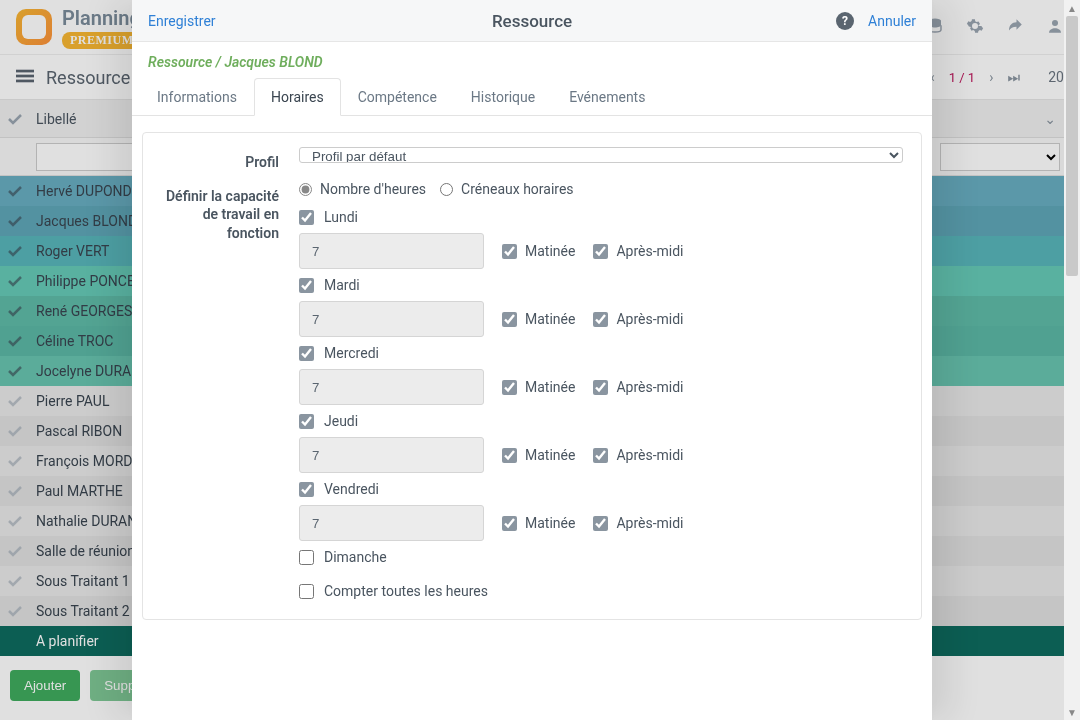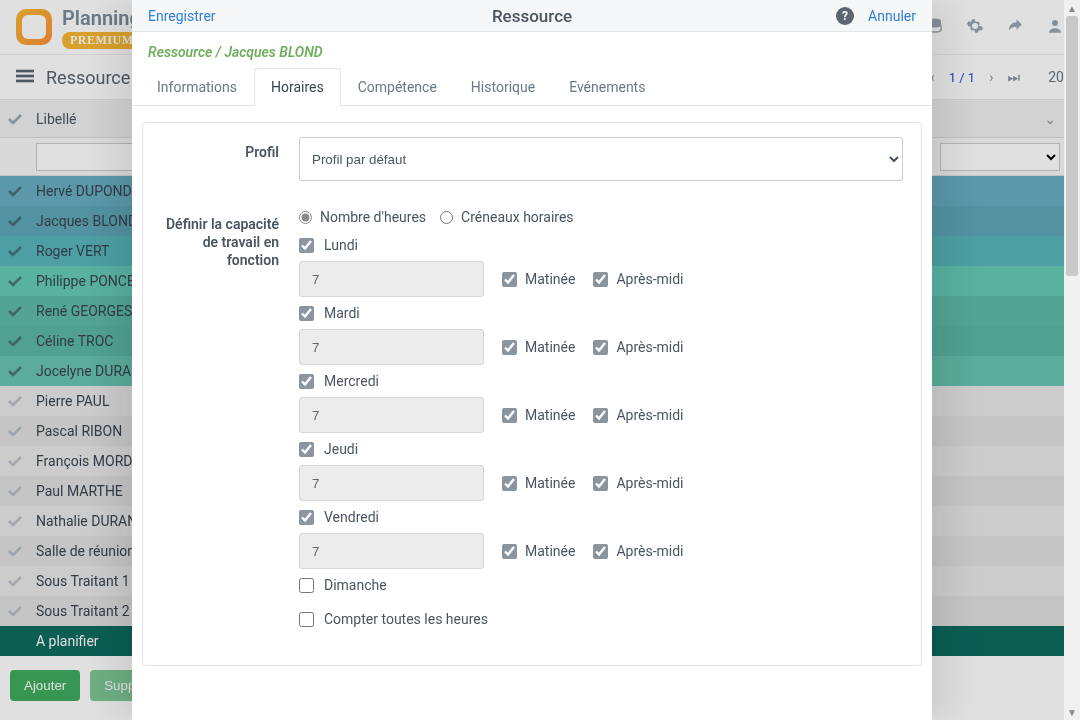--- a/index.html
+++ b/index.html
@@ -16,21 +16,21 @@
   .brand-text { font-size: 20px; color: #7a8b9a; font-weight: 600; }
   .brand-sub { display:inline-block; background:#f7b733; color:#fff; font-size:12px; padding:1px 8px; border-radius: 8px; margin-top:2px; font-weight:700; letter-spacing:0.5px;font-family:Liberation Serif, serif;}
   .topbar-spacer { flex:1; }
   .top-icons { display:flex; gap:22px; color:#9aa5b1; }
   .top-icons span { cursor:pointer; }
   
   .subbar { height:45px; display:flex; align-items:center; padding: 0 16px; background:#fff; border-bottom:1px solid #e5e5e5; }
   .subbar-left { display:flex; align-items:center; gap:12px; color:#5a6570; font-size:18px; }
   .subbar-left svg { width:18px; height:16px; }
   .subbar-right { margin-left:auto; display:flex; align-items:center; gap:14px; color:#8a95a0; }
-  .pager-num { font-size:13px; color:#1d4ed8;}
+  .pager-num { font-size:13px; color:#be185d;}
   .pager-jump { width:30px; text-align:right; color:#6a7580; }
   
   .gridhdr { height:38px; background:#f0f0f0; display:flex; align-items:center; border-bottom:1px solid #ddd; }
   .chkcol { width:30px; display:flex; align-items:center; justify-content:center; }
   .lblcol { padding-left:6px; color:#4a5560; }
   .hdr-arrow { margin-left:auto; padding-right:24px; color:#8a95a0;}
   .filterrow { height:38px; background:#f7f7f7; display:flex; align-items:center; border-bottom:1px solid #e0e0e0;}
   .filterrow .finput { margin-left:36px; height:28px; width:300px; border:1px solid #ccc; background:#fff;}
   .filterrow .fsel { margin-left:auto; margin-right:20px; height:28px; width:120px; border:1px solid #ccc; background:#fff;}
   
@@ -44,40 +44,40 @@
   .r9{background:#e9e9e9;} .r10{background:#e1e1e1;} .r11{background:#e9e9e9;}
   .r12{background:#e1e1e1;} .r13{background:#e9e9e9;} .r14{background:#e1e1e1;}
   .r15{background:#0e6b5f;color:#fff;}
   
   .btnbar { padding:14px 10px; display:flex; gap:10px; }
   .btn-add { background:#3fab5e; color:#fff; border:none; padding:8px 14px; border-radius:4px; cursor:pointer;}
   .btn-del { background:#7fc896; color:#fff; border:none; padding:8px 14px; border-radius:4px; cursor:pointer;}
   
   
   .modal { position:absolute; left:132px; top:0; width:800px; height:720px; background:#fff; z-index:10; box-shadow: -20px 0 30px rgba(0,0,0,0.08), 20px 0 30px rgba(0,0,0,0.08); display:flex; flex-direction:column; }
-  .modal-hdr { height:32px; display:flex; align-items:center; padding:0 16px; background:#f6f7f8; border-bottom:1px solid #e6e6e6;justify-content:center; }
+  .modal-hdr { height:42px; display:flex; align-items:center; padding:0 16px; background:#f6f7f8; border-bottom:1px solid #e6e6e6;justify-content:center; }
   .modal-hdr .save { color:#2f80d6; cursor:pointer; }
   .modal-hdr .title { position:absolute; left:50%; transform:translateX(-50%); font-size:17px; color:#4a5560; font-weight:500;}
   .modal-hdr .right { margin-left:auto; display:flex; align-items:center; gap:14px; }
   .modal-hdr .help { width:18px;height:18px;border-radius:50%;background:#5a6570;color:#fff;display:flex;align-items:center;justify-content:center;font-size:12px;font-weight:700;cursor:pointer;}
   .modal-hdr .cancel { color:#2f80d6; cursor:pointer; }
   
   .crumb { padding:12px 16px 8px; color:#6fae5d; font-style:italic; font-weight:600; }
   
   .tabs { display:flex; border-bottom:1px solid #e3e3e3; padding:0 8px; }
   .tab { padding:10px 16px; color:#6b7885; cursor:pointer; border:1px solid transparent; border-bottom:none; margin-bottom:-1px;}
   .tab.active { color:#3a4550; border-color:#e3e3e3; border-bottom:1px solid #fff; background:#fff; border-radius:4px 4px 0 0;}
   
   .panel { flex:1; overflow-y:auto; padding:16px 10px 6px 10px; }
   .panel-box { border:1px solid #e4e4e4; border-radius:4px; padding:14px 18px 10px; }
   
-  .formrow { display:flex; gap:20px; margin-bottom:28px; }
+  .formrow { display:flex; gap:20px; margin-bottom:10px; }
   .formlabel { width:118px; text-align:right; color:#4a5560; font-weight:600; padding-top:6px; line-height:1.3;}
   .formfield { flex:1; }
-  .sel { width:100%; height:44px; border:1px solid #ccc; border-radius:3px; padding:0 8px; background:#fff; color:#4a5560; }
+  .sel { width:100%; height:16px; border:1px solid #ccc; border-radius:3px; padding:0 8px; background:#fff; color:#4a5560; }
   
   .radio-line { display:flex; align-items:center; gap:14px; margin-bottom:12px; }
   .radio { display:flex; align-items:center; gap:8px; color:#4a5560; }
   .radio input { accent-color:#888; }
   
   .dayblk { margin-bottom:8px; }
   .dayhdr { display:flex; align-items:center; gap:10px; color:#4a5560; margin-bottom:8px;}
   .dayhdr input[type=checkbox]{ width:15px;height:15px; accent-color:#8a95a0;}
   .dayrow { display:flex; align-items:center; gap:18px; }
   .hours { width:185px; height:36px; background:#ececec; border:1px solid #d5d5d5; border-radius:3px; padding:0 12px; color:#5a6570; }

